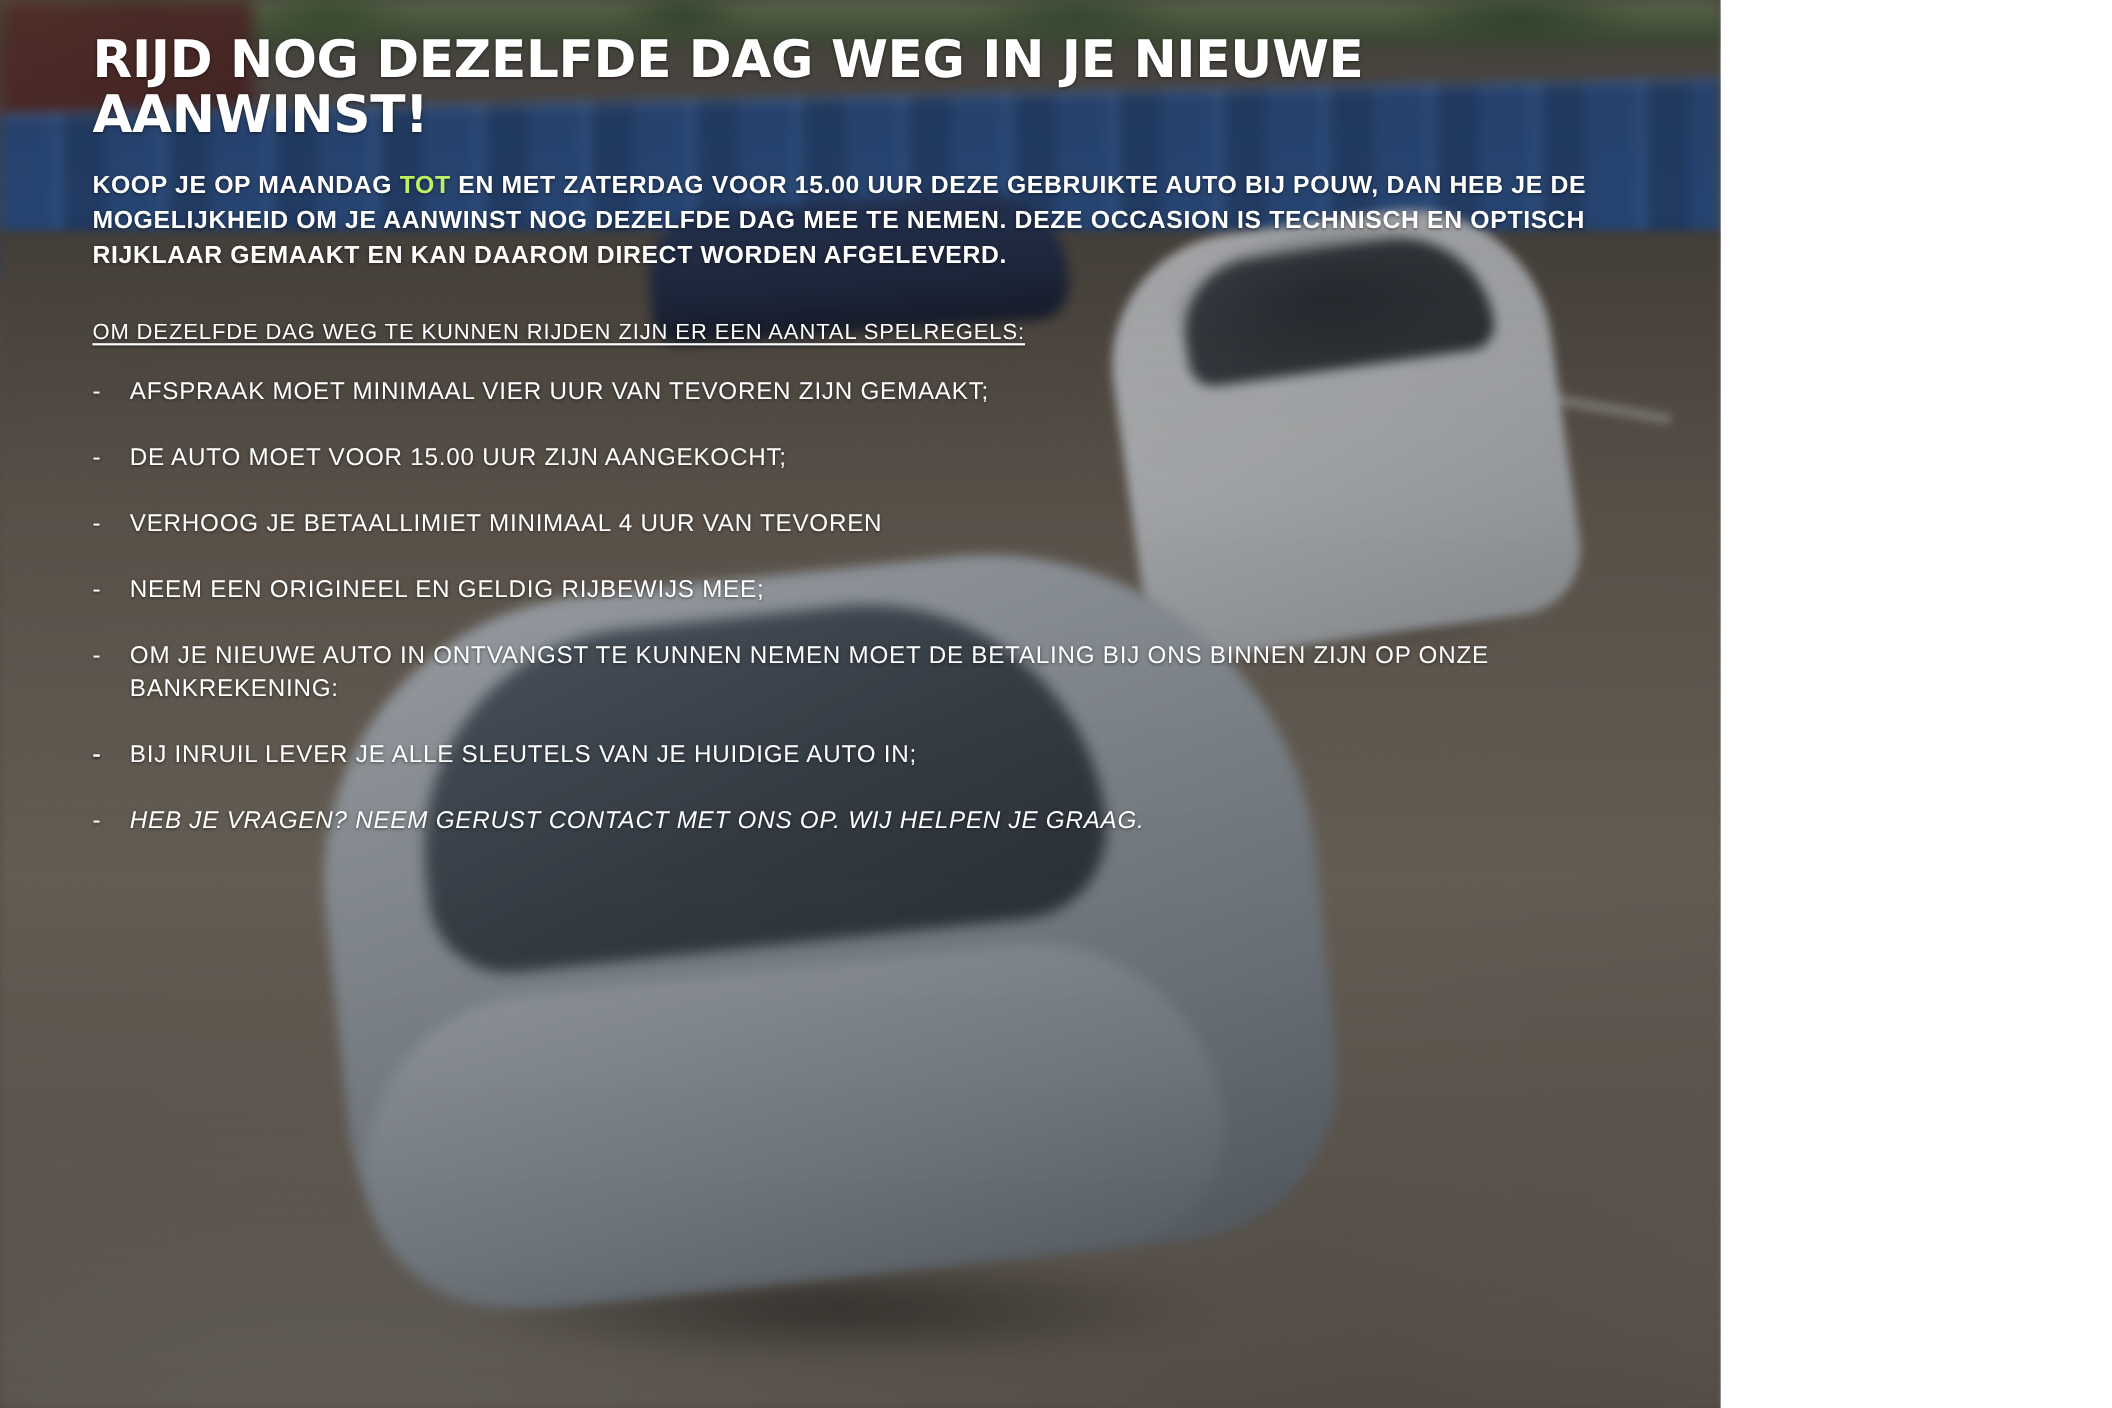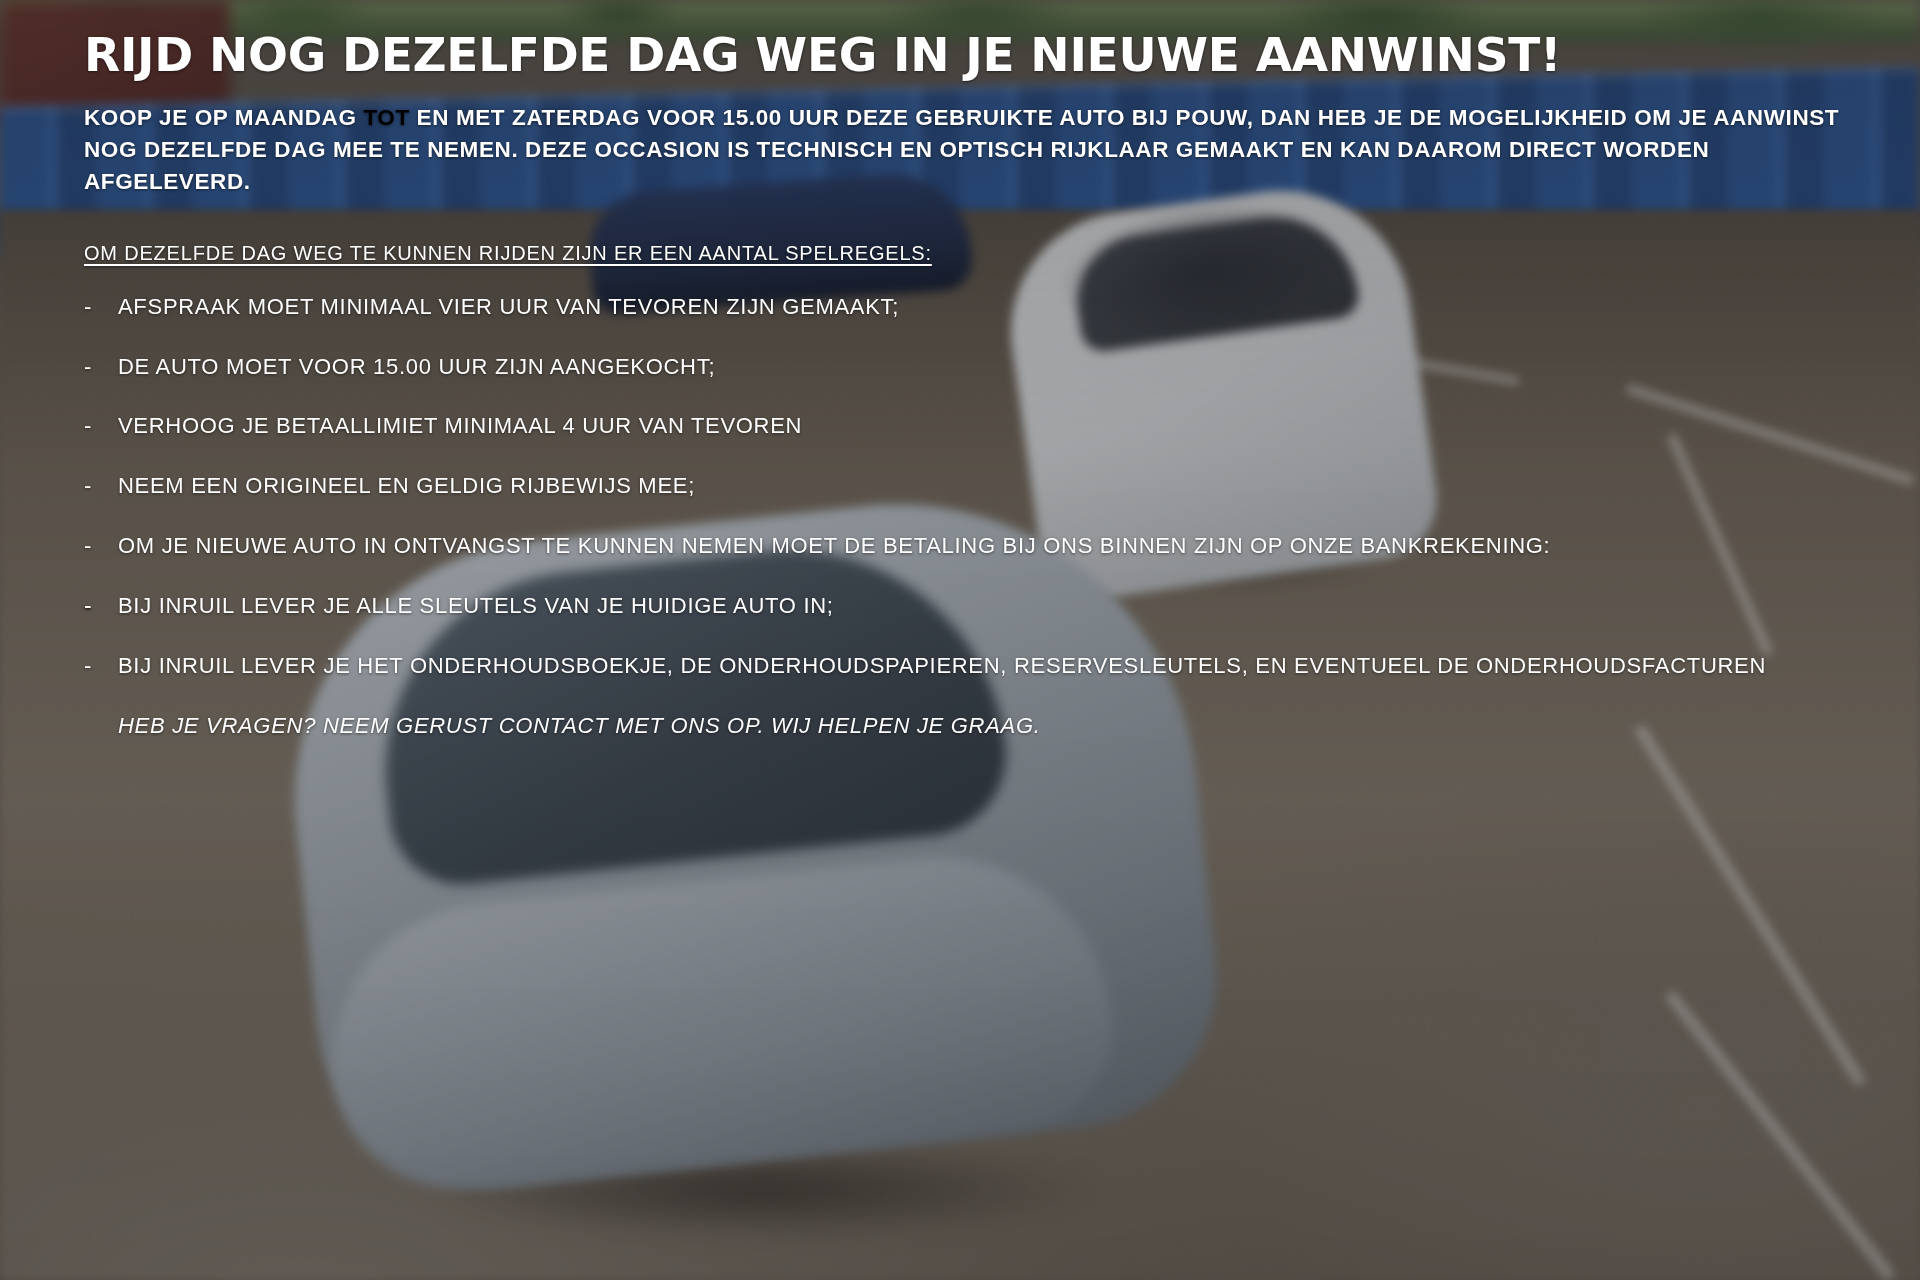--- a/index.html
+++ b/index.html
@@ -8,21 +8,21 @@
     padding: 0;
     width: 1920px;
     height: 1280px;
     overflow: hidden;
     font-family: "Liberation Sans", sans-serif;
   }
 
   
   #page {
     position: relative;
-    width: 1920px;
+    width: 1564px;
     height: 1280px;
     background: #6b6257;
     overflow: hidden;
   }
   .bg-layer { position: absolute; inset: 0; }
 
   
   .bg-sky {
     height: 42px;
     background: linear-gradient(180deg,#8fa06c 0%, #6f8356 45%, #4f6340 100%);
@@ -178,21 +178,21 @@
   }
   p.intro {
     margin: 22px 0 0 0;
     font-size: 22.5px;
     line-height: 1.42;
     font-weight: bold;
     letter-spacing: .6px;
     text-transform: uppercase;
     max-width: 1760px;
   }
-  p.intro .accent { color: #000000; }
+  p.intro .accent { color: #bef264; }
 
   .rules-title {
     margin: 42px 0 0 0;
     font-size: 20px;
     line-height: 1.3;
     letter-spacing: .8px;
     text-transform: uppercase;
     text-decoration: underline;
     text-underline-offset: 4px;
     font-weight: normal;
@@ -290,19 +290,18 @@
       </li>
       <li>
         <span class="dash">-</span>
       </li>
       <li>
         <span class="dash">-</span>
         <span>Bij inruil lever je alle sleutels van je huidige auto in;</span>
       </li>
       <li>
         <span class="dash">-</span>
-        <span>Bij inruil lever je het onderhoudsboekje, de onderhoudspapieren, reservesleutels, en eventueel de onderhoudsfacturen</span>
       </li>
     </ul>
 
     <p class="outro">Heb je vragen? Neem gerust contact met ons op. Wij helpen je graag.</p>
   </div>
 </div>
 
 </body></html>

